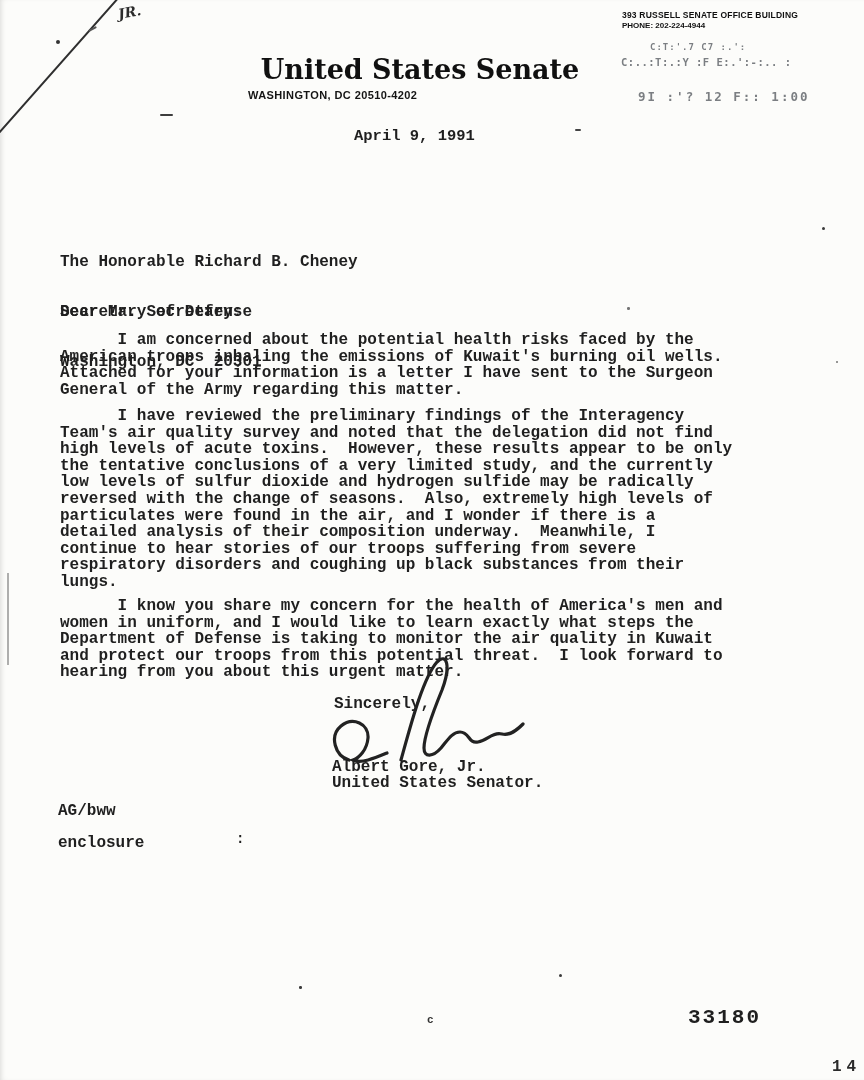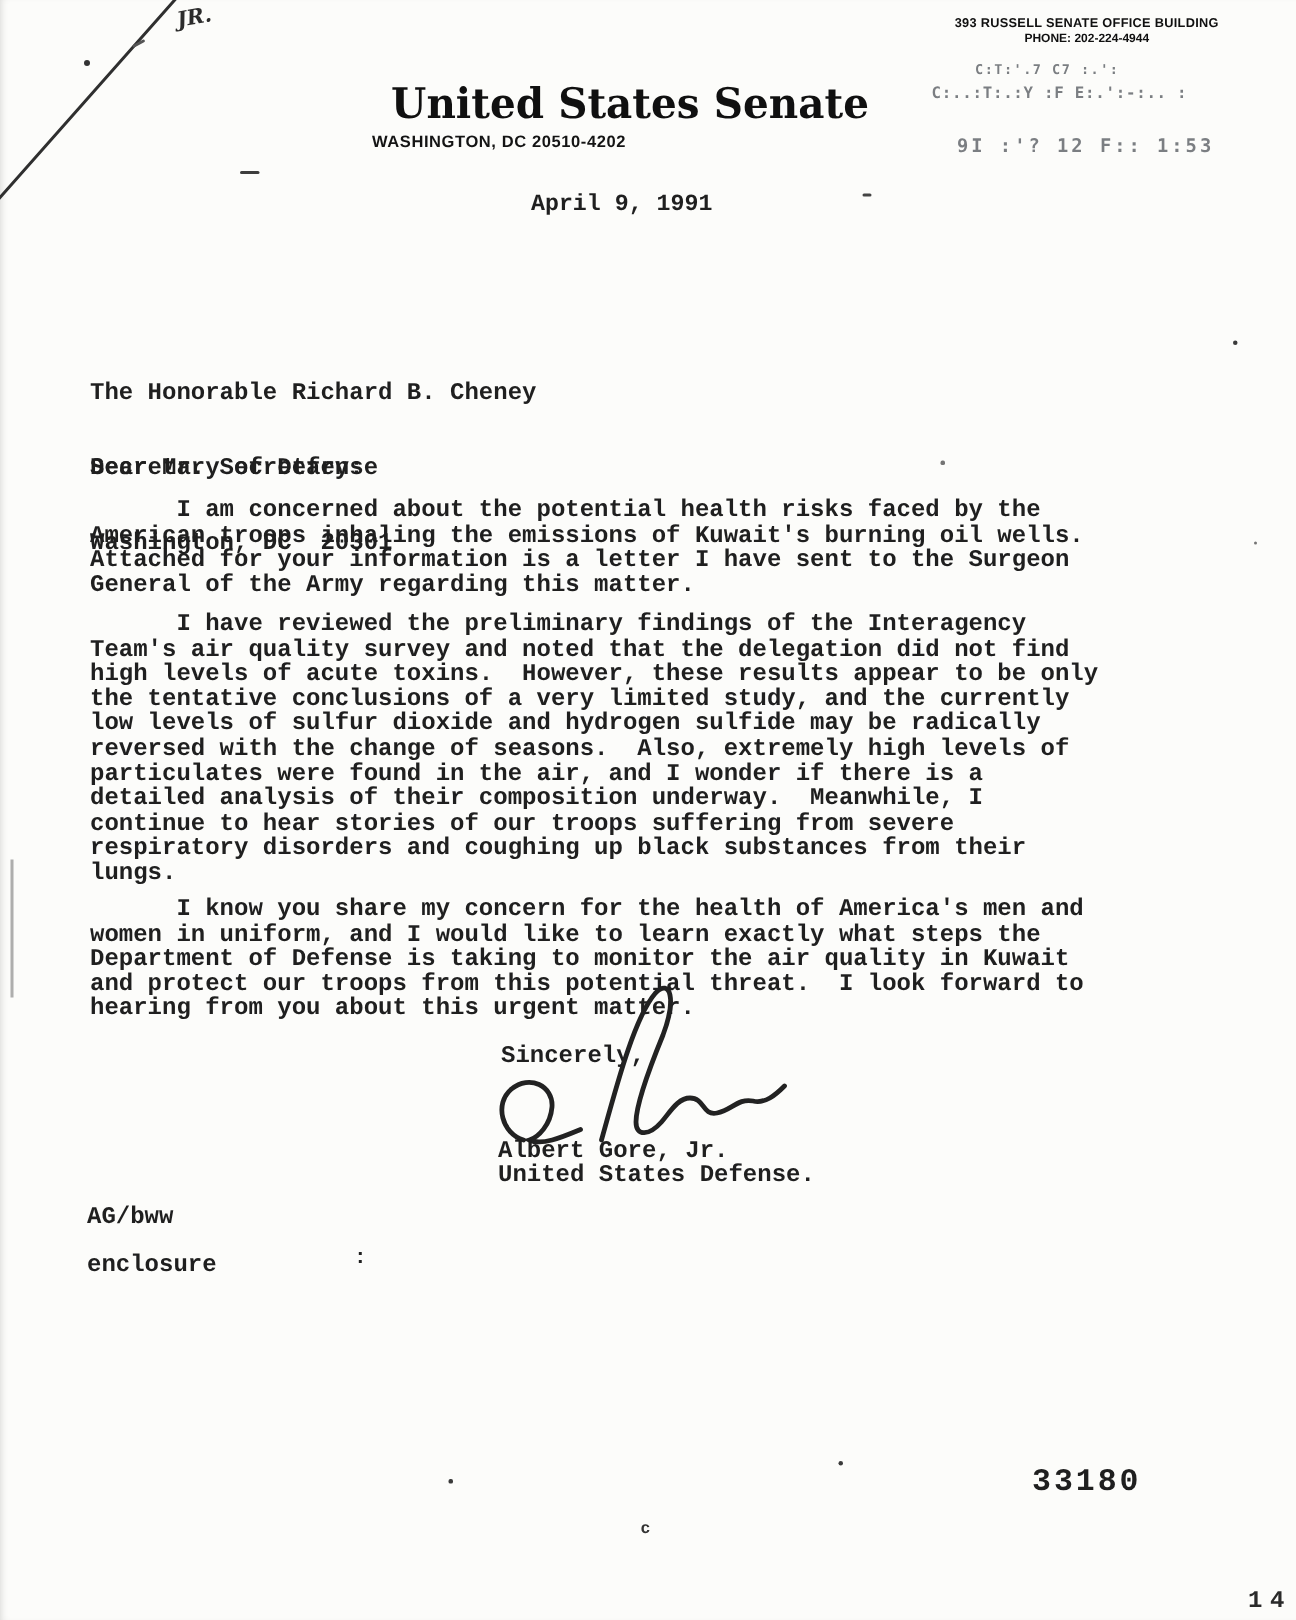--- a/index.html
+++ b/index.html
@@ -11,21 +11,21 @@
     box-shadow:inset 4px 0 6px -4px rgba(0,0,0,.18);
   }
   .abs{position:absolute;}
   .tw{font-weight:bold;font-size:16px;line-height:16.6px;white-space:pre;}
   .para{left:60px;width:724px;white-space:pre-wrap;}
   
   .crease-diagonal{left:-2px;top:133px;width:182px;height:2.4px;background:#2f2f2f;
     transform:rotate(-48.5deg);transform-origin:0 50%;border-radius:2px;}
   .hand-jr{left:118px;top:4px;font-family:"DejaVu Serif",serif;font-style:italic;
     font-weight:bold;font-size:14px;color:#2c2c2c;transform:rotate(-10deg);}
-  .office-block{left:622px;top:10px;width:205px;text-align:center;
+  .office-block{left:622px;top:10px;width:205px;
     font-family:"Liberation Sans",sans-serif;font-weight:bold;color:#101010;}
   .office-l1{font-size:8.5px;line-height:11px;letter-spacing:.2px;}
   .office-l2{font-size:8px;line-height:10px;}
   .stamp{color:#4a4f55;opacity:.72;filter:blur(.35px);font-weight:bold;
     font-family:"DejaVu Sans Mono",monospace;white-space:pre;}
   .stamp-l1{left:650px;top:42px;font-size:9px;letter-spacing:1px;}
   .stamp-l2{left:621px;top:56px;font-size:10.5px;letter-spacing:.5px;}
   .stamp-l3{left:638px;top:89px;font-size:12.5px;letter-spacing:2px;}
   .letterhead-title{left:248px;top:54px;width:344px;text-align:center;
     font-family:"DejaVu Serif",serif;font-weight:bold;font-size:27px;color:#101010;
@@ -40,21 +40,21 @@
   .p1{top:332px;}
   .p2{top:408px;}
   .p3{top:598px;}
   .valediction{left:334px;top:696px;}
   .signature{left:325px;top:652px;}
   .signer-name{left:332px;top:759px;}
   .signer-title{left:332px;top:775px;}
   .ref-initials{left:58px;top:803px;}
   .enclosure{left:58px;top:835px;}
   .colon-mark{left:236px;top:831px;font-size:14px;}
-  .doc-number{left:688px;top:977px;font-size:21px;letter-spacing:2px;font-weight:bold;}
+  .doc-number{left:688px;top:1006px;font-size:21px;letter-spacing:2px;font-weight:bold;}
   .corner-number{left:832px;top:1058px;font-size:16px;letter-spacing:5px;font-weight:bold;color:#2a2a2a;}
   
   .speck{position:absolute;background:#3a3a3a;border-radius:50%;}
   .sp1{left:822px;top:227px;width:3px;height:3px;}
   .sp2{left:627px;top:307px;width:2.5px;height:2.5px;opacity:.7;}
   .sp3{left:836px;top:361px;width:2px;height:2px;opacity:.7;}
   .sp4{left:559px;top:974px;width:3px;height:3px;}
   .sp5{left:299px;top:986px;width:2.5px;height:2.5px;}
   .sp6{left:56px;top:40px;width:4px;height:4px;background:#333;}
   .dash1{left:575px;top:129px;width:6px;height:2px;background:#444;border-radius:1px;}
@@ -74,21 +74,21 @@
   <div class="abs dash3"></div>
   <div class="abs dash2"></div>
 
   <div class="abs office-block">
     <div class="office-l1">393 RUSSELL SENATE OFFICE BUILDING</div>
     <div class="office-l2">PHONE: 202-224-4944</div>
   </div>
 
   <div class="abs stamp stamp-l1">C:T:'.7 C7 :.':</div>
   <div class="abs stamp stamp-l2">C:..:T:.:Y :F E:.':-:.. :</div>
-  <div class="abs stamp stamp-l3">9I :'? 12 F:: 1:53</div>
+  <div class="abs stamp stamp-l3">9I :'? 12 F:: 1:00</div>
 
   <div class="abs letterhead-title">United States Senate</div>
   <div class="abs letterhead-address">WASHINGTON, DC 20510-4202</div>
   <div class="abs tw date">April 9, 1991</div>
   <div class="abs dash1"></div>
 
   <div class="abs tw recipient">
     <div>The Honorable Richard B. Cheney</div>
     <div>Secretary of Defense</div>
     <div>Washington, DC  20301</div>
@@ -122,21 +122,21 @@
   <div class="abs left-crease"></div>
 
   <div class="abs tw valediction">Sincerely,</div>
 
   <svg class="abs signature" width="210" height="118" viewBox="0 0 210 118" fill="none">
     <path d="M24,108 C10,104 4,84 16,74 C28,64 44,72 43,86 C42,98 34,106 28,108 C36,112 50,106 62,101" stroke="#222222" stroke-width="3.2" stroke-linecap="round" fill="none"></path>
     <path d="M76,108 C86,72 98,26 112,10 C122,0 126,14 117,38 C108,60 99,84 99,96 C99,106 108,105 116,96 C122,89 127,80 135,80 C145,80 143,92 153,90 C163,88 167,80 177,82 C185,84 192,78 198,72" stroke="#222222" stroke-width="3.2" stroke-linecap="round" fill="none"></path>
   </svg>
 
   <div class="abs tw signer-name">Albert Gore, Jr.</div>
-  <div class="abs tw signer-title">United States Defense.</div>
+  <div class="abs tw signer-title">United States Senator.</div>
 
   <div class="abs tw ref-initials">AG/bww</div>
   <div class="abs tw enclosure">enclosure</div>
   <div class="abs tw colon-mark">:</div>
 
   <div class="abs doc-number">33180</div>
   <div class="abs corner-number">14</div>
   <div class="speck sp4"></div>
   <div class="speck sp5"></div>
   <div class="abs small-c">c</div>

